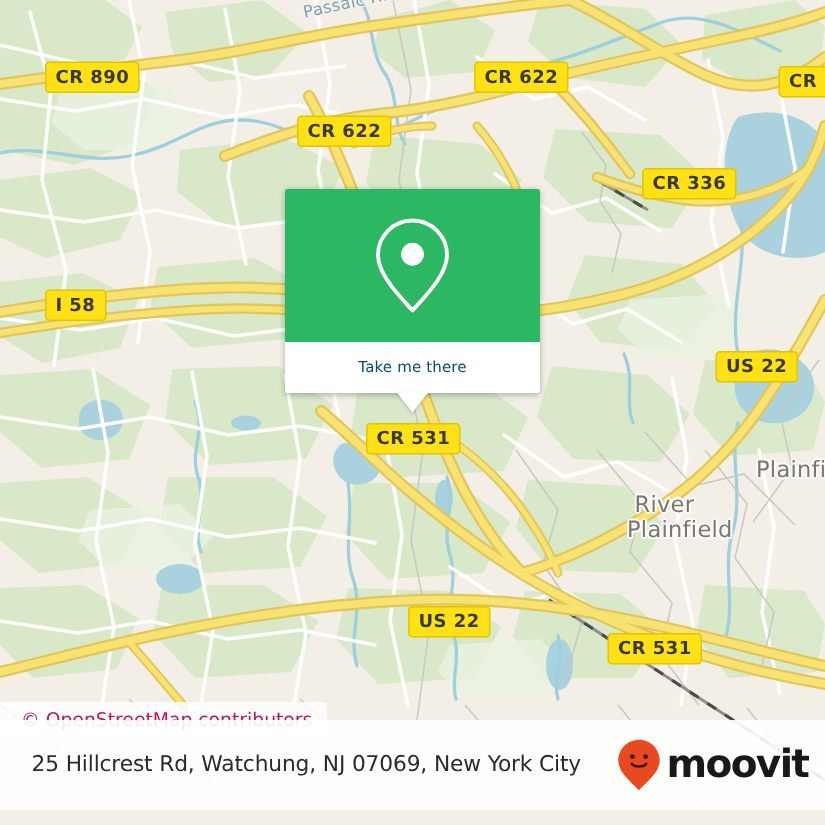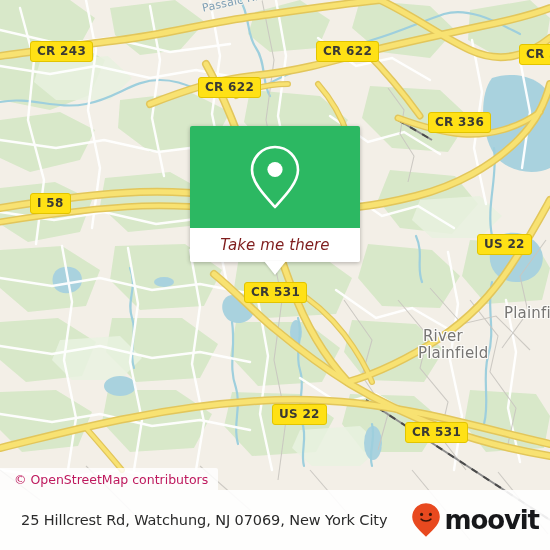--- a/index.html
+++ b/index.html
@@ -97,24 +97,23 @@
     height: 34px;
     background: #ffffff;
     border-radius: 0 0 2px 2px;
     display: flex;
     align-items: center;
     justify-content: center;
     position: relative;
   }
   #callout-label {
     font-family: "DejaVu Sans", sans-serif;
-    font-size: 15px;
-    color: #7f1d1d;
+    font-size: 10px;
+    color: #0c4a6e;
     letter-spacing: .1px;
-    font-style: italic;
   }
   #callout-tail {
     position: absolute;
     left: 50%;
     margin-left: -11px;
     bottom: -13px;
     width: 0; height: 0;
     border-left: 11px solid transparent;
     border-right: 11px solid transparent;
     border-top: 14px solid #ffffff;
@@ -134,21 +133,21 @@
     font-family: "DejaVu Sans", sans-serif;
     font-size: 12.5px;
     color: #be185d;
     border-radius: 0 2px 0 0;
   }
 
   
   #footer {
     position: absolute;
     left: 0;
-    top: 490px;
+    top: 480px;
     width: 550px;
     height: 60px;
     background: rgba(255,255,255,.90);
     display: flex;
     align-items: center;
     box-sizing: border-box;
     padding: 0 14px 0 21px;
     gap: 24px;
   }
   #footer-address {
@@ -349,21 +348,21 @@
         <path d="M318,84 C332,100 342,118 348,136" stroke-width="3.5"></path>
       </g>
     </svg>
 
     <div class="maplabel riverlabel" style="left:201px; top:2px; transform:rotate(-12deg); transform-origin:left top;">Passaic River</div>
 
     <div class="maplabel placelabel" style="left:423px; top:328px;">River</div>
     <div class="maplabel placelabel" style="left:418px; top:345px;">Plainfield</div>
     <div class="maplabel placelabel" style="left:504px; top:305px;">Plainfield</div>
 
-    <div class="shield" style="left:30px; top:41px;">CR 243</div>
+    <div class="shield" style="left:30px; top:41px;">CR 890</div>
     <div class="shield" style="left:198px; top:77px;">CR 622</div>
     <div class="shield" style="left:316px; top:41px;">CR 622</div>
     <div class="shield" style="left:519px; top:44px;">CR 52</div>
     <div class="shield" style="left:428px; top:112px;">CR 336</div>
     <div class="shield" style="left:30px; top:193px;">I 58</div>
     <div class="shield" style="left:477px; top:234px;">US 22</div>
     <div class="shield" style="left:244px; top:282px;">CR 531</div>
     <div class="shield" style="left:272px; top:404px;">US 22</div>
     <div class="shield" style="left:405px; top:422px;">CR 531</div>
   </div>

